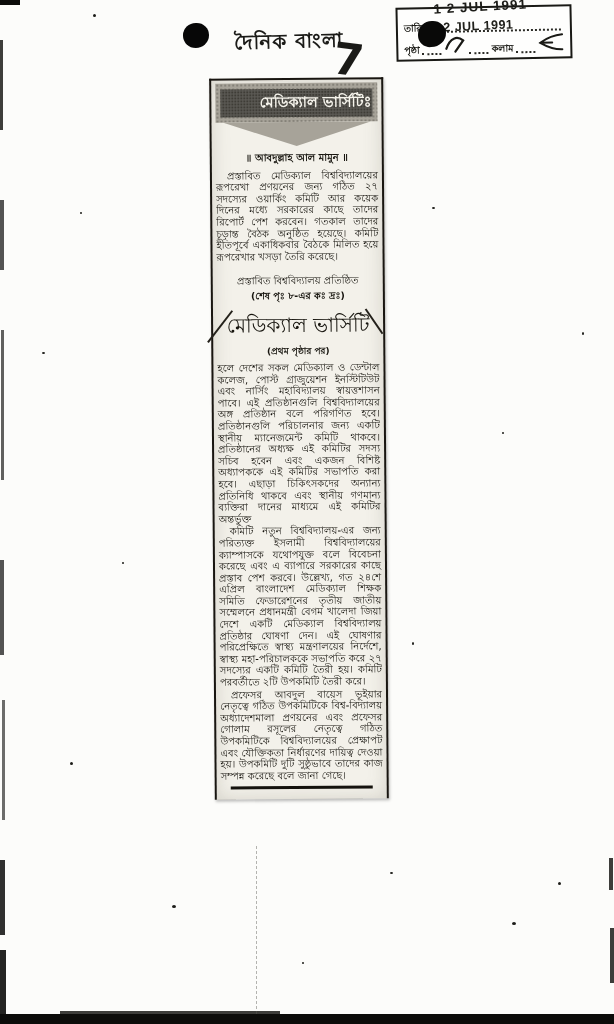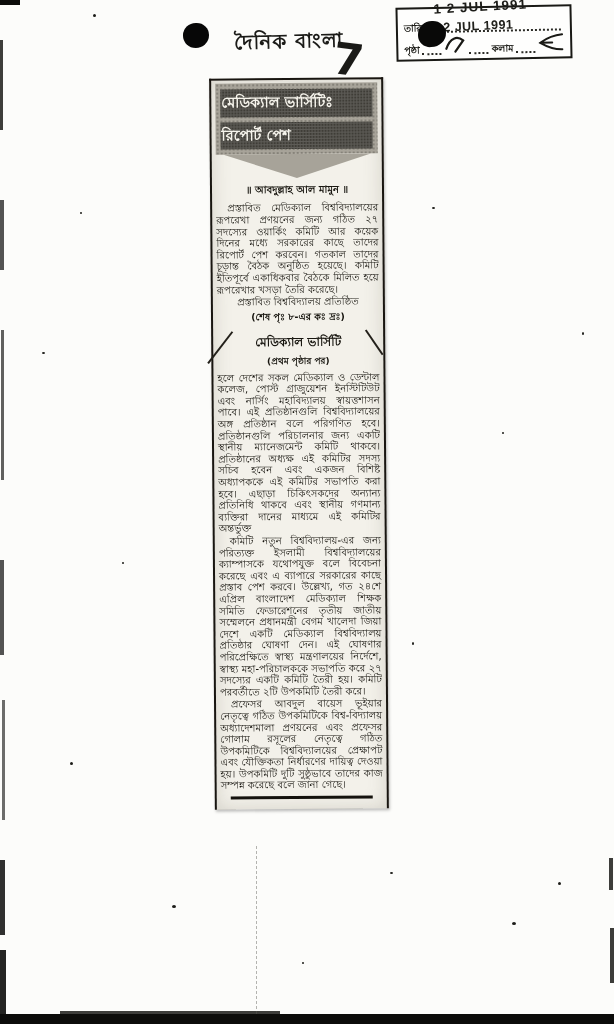--- a/index.html
+++ b/index.html
@@ -63,37 +63,37 @@
     border-left:2px solid #181510;border-right:2px solid #181510;border-top:2px solid #181510;
     box-sizing:border-box;padding:0 4px 10px;
     box-shadow:1px 2px 3px rgba(0,0,0,.25), inset 0 0 18px rgba(120,115,100,.25);
   }
   .headline-block{
     margin:3px 0 0;background:#a7a399;padding:6px 5px 5px;
     background-image:radial-gradient(rgba(70,68,60,.35) 1px, transparent 1.4px);
     background-size:4px 4px;
   }
   .headline-bar{
-    background:#3f3d37;color:#f6f4ec;text-align:left;
+    background:#3f3d37;color:#f6f4ec;text-align:right;
     font-size:14.5px;font-weight:700;padding:5px 1px 6px;margin-bottom:5px;
     background-image:radial-gradient(rgba(255,255,255,.16) 1px, transparent 1.3px);
     background-size:3px 3px;line-height:1.15;white-space:nowrap;
   }
   .headline-bar:last-child{margin-bottom:0;}
   .headline-triangle{
     width:0;height:0;margin:0 auto;
     border-left:74px solid transparent;border-right:74px solid transparent;
     border-top:24px solid #a7a399;
   }
   .byline{font-size:10px;font-weight:700;text-align:center;margin-top:4px;white-space:nowrap;}
   .lead{font-size:10px;line-height:1.16;text-align:justify;text-indent:11px;margin-top:3px;}
-  .lead-closing{font-size:10px;line-height:1.16;text-align:center;margin-top:1px;}
+  .lead-closing{font-size:10px;line-height:1.16;text-align:center;margin-top:13px;}
   .jump-note{font-size:9.5px;text-align:center;margin:2px 0 4px;font-weight:600;}
   .cont-head{position:relative;text-align:center;padding:2px 0 0;}
-  .cont-title{font-size:12px;font-weight:700;display:inline-block;}
+  .cont-title{font-size:20px;font-weight:400;display:inline-block;}
   .flourish{position:absolute;background:#23201a;}
   .flourish.left{left:2px;top:-2px;width:2px;height:40px;transform:rotate(38deg);}
   .flourish.right{right:4px;top:-1px;width:2px;height:30px;transform:rotate(-34deg);}
   .cont-note{font-size:9px;font-weight:600;text-align:center;margin:1px 0 3px;}
   .body-par{font-size:10px;line-height:1.16;text-align:justify;margin:0;}
   .body-par.indent{text-indent:11px;margin-top:1px;}
   .end-rule{border-top:3px solid #14120d;width:88%;margin:5px auto 0;}
 </style>
 </head>
 <body>
@@ -155,21 +155,20 @@
         </svg>
     </span>
   </div>
   <div class="stamp-blob"></div>
 </div>
 
 <div class="clipping">
 
   <div class="headline-block">
     <div class="headline-bar">মেডিক্যাল ভার্সিটিঃ</div>
-    <div class="headline-bar">রিপোর্ট পেশ</div>
   </div>
   <div class="headline-triangle"></div>
 
   <div class="byline">॥ আবদুল্লাহ আল মামুন ॥</div>
 
   <p class="lead" style="margin:3px 0 0;">প্রস্তাবিত মেডিক্যাল বিশ্ববিদ্যালয়ের রূপরেখা প্রণয়নের জন্য গঠিত ২৭ সদস্যের ওয়ার্কিং কমিটি আর কয়েক দিনের মধ্যে সরকারের কাছে তাদের রিপোর্ট পেশ করবেন। গতকাল তাদের চূড়ান্ত বৈঠক অনুষ্ঠিত হয়েছে। কমিটি ইতিপূর্বে একাধিকবার বৈঠকে মিলিত হয়ে রূপরেখার খসড়া তৈরি করেছে।</p>
   <div class="lead-closing">প্রস্তাবিত বিশ্ববিদ্যালয় প্রতিষ্ঠিত</div>
   <div class="jump-note">(শেষ পৃঃ ৮-এর কঃ দ্রঃ)</div>
 
   <div class="cont-head">

